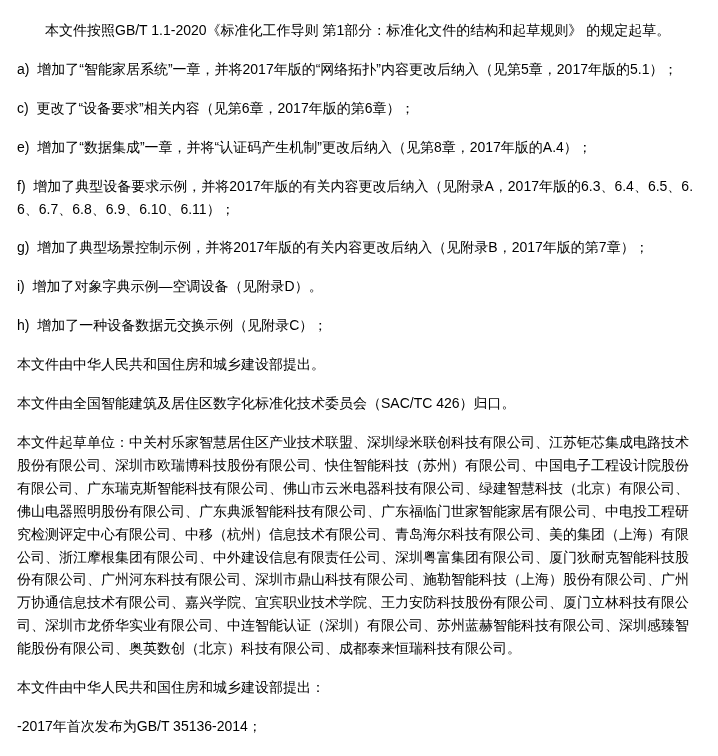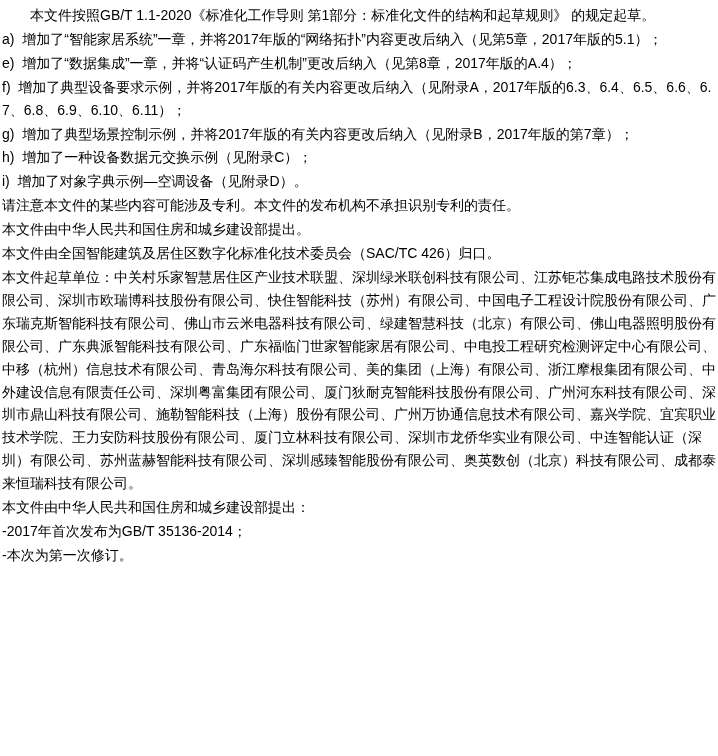--- a/index.html
+++ b/index.html
@@ -15,39 +15,39 @@
   .document {
     box-sizing: border-box;
     width: 718px;
     padding: 3px 0 0 1px;
     font-family: "Liberation Sans", "DejaVu Sans", sans-serif;
     font-size: 14px;
     line-height: 22.9px;
     color: #000000;
   }
   .para {
-    margin: 1px;
+    margin: 16px;
     white-space: pre-wrap;
     word-break: break-all;
   }
   .para.indent {
     text-indent: 2em;
   }
 </style>
 </head>
 <body>
 
 <div class="document">
   <p class="para indent">本文件按照GB/T 1.1-2020《标准化工作导则 第1部分：标准化文件的结构和起草规则》 的规定起草。</p>
   <p class="para">a)  增加了“智能家居系统”一章，并将2017年版的“网络拓扑”内容更改后纳入（见第5章，2017年版的5.1）；</p>
+  <p class="para">c)  更改了“设备要求”相关内容（见第6章，2017年版的第6章）；</p>
   <p class="para">e)  增加了“数据集成”一章，并将“认证码产生机制”更改后纳入（见第8章，2017年版的A.4）；</p>
   <p class="para">f)  增加了典型设备要求示例，并将2017年版的有关内容更改后纳入（见附录A，2017年版的6.3、6.4、6.5、6.6、6.7、6.8、6.9、6.10、6.11）；</p>
   <p class="para">g)  增加了典型场景控制示例，并将2017年版的有关内容更改后纳入（见附录B，2017年版的第7章）；</p>
+  <p class="para">i)  增加了对象字典示例—空调设备（见附录D）。</p>
   <p class="para">h)  增加了一种设备数据元交换示例（见附录C）；</p>
-  <p class="para">i)  增加了对象字典示例—空调设备（见附录D）。</p>
-  <p class="para">请注意本文件的某些内容可能涉及专利。本文件的发布机构不承担识别专利的责任。</p>
   <p class="para">本文件由中华人民共和国住房和城乡建设部提出。</p>
   <p class="para">本文件由全国智能建筑及居住区数字化标准化技术委员会（SAC/TC 426）归口。</p>
   <p class="para">本文件起草单位：中关村乐家智慧居住区产业技术联盟、深圳绿米联创科技有限公司、江苏钜芯集成电路技术股份有限公司、深圳市欧瑞博科技股份有限公司、快住智能科技（苏州）有限公司、中国电子工程设计院股份有限公司、广东瑞克斯智能科技有限公司、佛山市云米电器科技有限公司、绿建智慧科技（北京）有限公司、佛山电器照明股份有限公司、广东典派智能科技有限公司、广东福临门世家智能家居有限公司、中电投工程研究检测评定中心有限公司、中移（杭州）信息技术有限公司、青岛海尔科技有限公司、美的集团（上海）有限公司、浙江摩根集团有限公司、中外建设信息有限责任公司、深圳粤富集团有限公司、厦门狄耐克智能科技股份有限公司、广州河东科技有限公司、深圳市鼎山科技有限公司、施勒智能科技（上海）股份有限公司、广州万协通信息技术有限公司、嘉兴学院、宜宾职业技术学院、王力安防科技股份有限公司、厦门立林科技有限公司、深圳市龙侨华实业有限公司、中连智能认证（深圳）有限公司、苏州蓝赫智能科技有限公司、深圳感臻智能股份有限公司、奥英数创（北京）科技有限公司、成都泰来恒瑞科技有限公司。</p>
   <p class="para">本文件由中华人民共和国住房和城乡建设部提出：</p>
   <p class="para">-2017年首次发布为GB/T 35136-2014；</p>
   <p class="para">-本次为第一次修订。</p>
 </div>
 
 </body></html>

